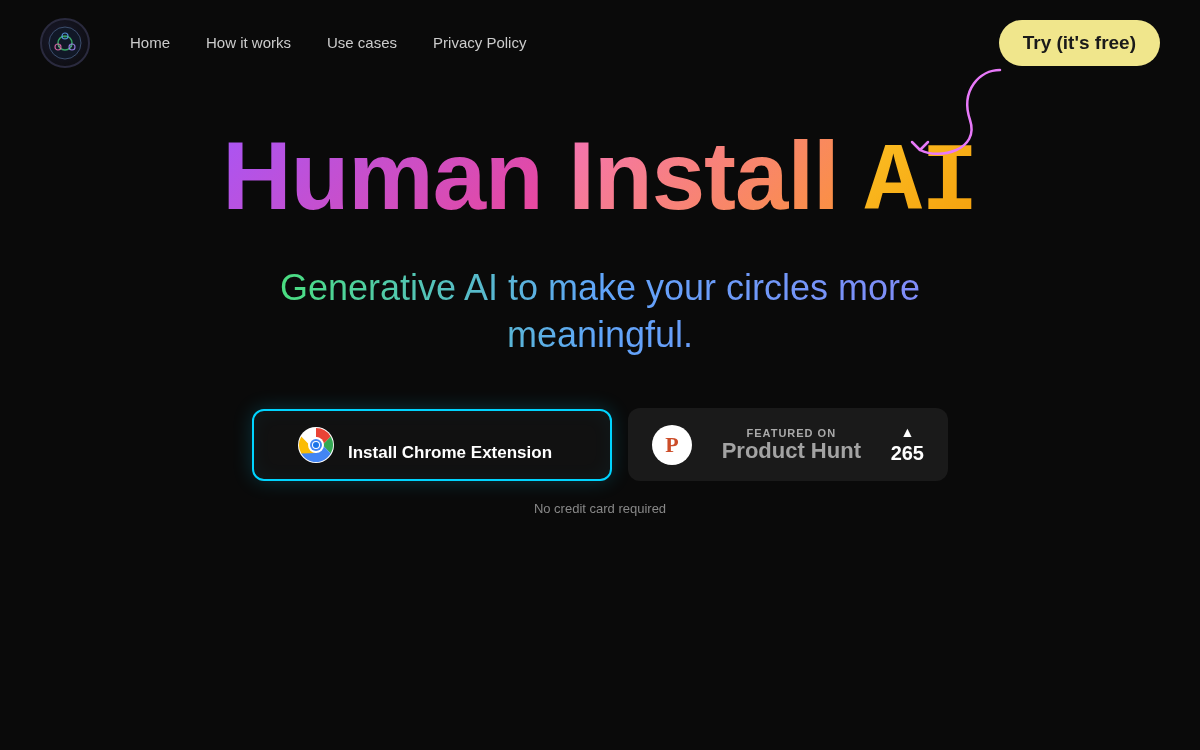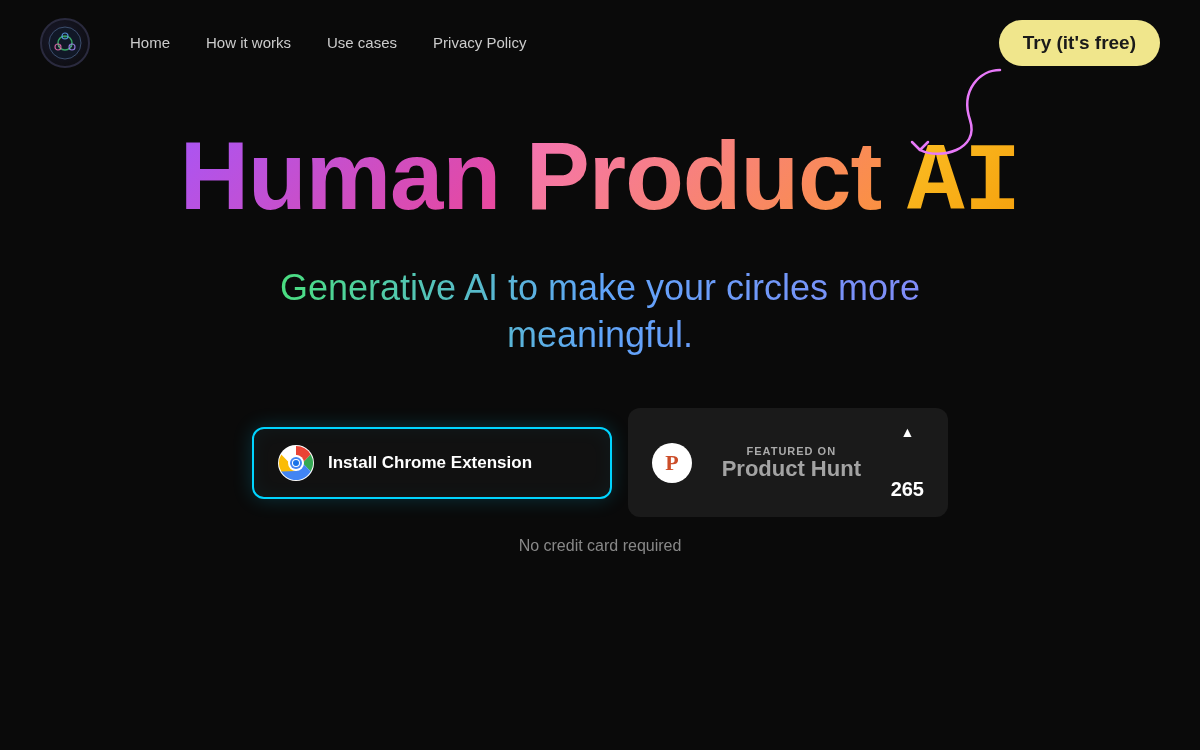--- a/index.html
+++ b/index.html
@@ -139,26 +139,26 @@
     
     .cta-container {
       display: flex;
       gap: 16px;
       align-items: center;
       margin-bottom: 20px;
     }
 
     .chrome-btn {
       display: flex;
-      align-items: center;
+      align-items: flex-end;
       gap: 14px;
       background: #111111;
       border: 2px solid #00d4ff;
       border-radius: 12px;
-      padding: 16px 24px;
+      padding: 16px 44px;
       color: white;
       font-size: 17px;
       font-weight: 600;
       cursor: pointer;
       min-width: 360px;
       box-shadow: 0 0 20px rgba(0, 212, 255, 0.2), inset 0 0 20px rgba(0, 212, 255, 0.05);
     }
 
     .chrome-icon {
       width: 36px;
@@ -227,25 +227,24 @@
 
     .ph-arrow-up {
       color: white;
       font-size: 14px;
     }
 
     .ph-count {
       font-size: 20px;
       font-weight: 800;
       color: white;
-      margin-top: 36px;
     }
 
     .no-credit {
-      font-size: 16px;
+      font-size: 13px;
       color: #888888;
       text-align: center;
     }
 
   </style>
 </head>
 <body>
 
 <nav>
   <div class="logo-container">
@@ -280,21 +279,21 @@
     <path d="M 160 10 C 140 10, 120 30, 130 60 C 140 90, 100 100, 80 90" stroke="#e879f9" stroke-width="2.5" fill="none" stroke-linecap="round"></path>
 
     <path d="M 80 90 L 72 82 M 80 90 L 88 82" stroke="#e879f9" stroke-width="2.5" fill="none" stroke-linecap="round" stroke-linejoin="round"></path>
   </svg>
 </div>
 
 <div class="hero">
   <h1 class="hero-title">
     <span class="title-human">Human</span>
     <span> </span>
-    <span class="title-circles">Product</span>
+    <span class="title-circles">Install</span>
     <span> </span>
     <span class="title-ai">AI</span>
   </h1>
 
   <p class="hero-subtitle">
     <span>Generative AI to make your circles more</span><br>
     <span>meaningful.</span>
   </p>
 
   <div class="cta-container">

